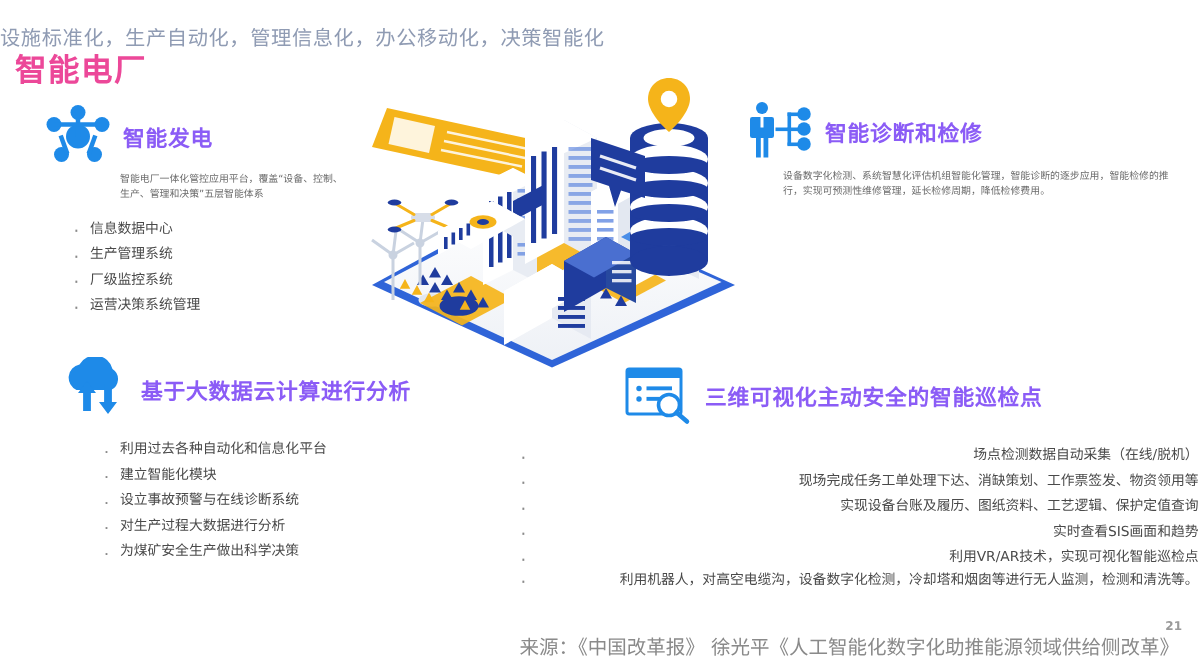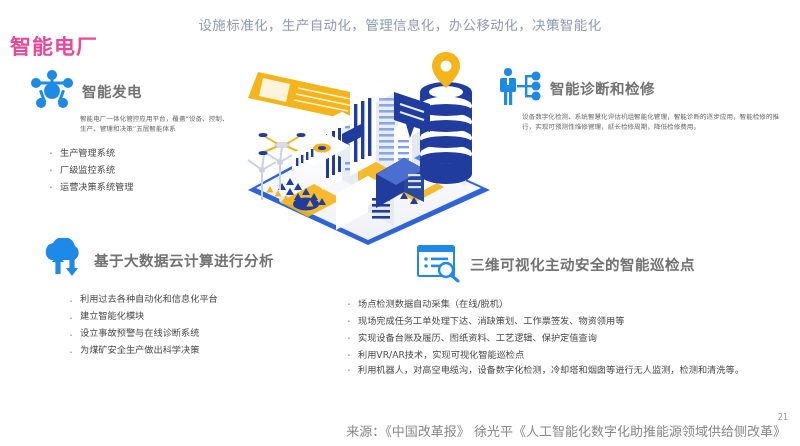--- a/index.html
+++ b/index.html
@@ -22,21 +22,20 @@
     inset: 0;
     background: #ffffff;
   }
 
   
   .header-tagline {
     position: absolute;
     left: 0;
     right: 0;
     top: 14px;
-    text-align: center;
     font-size: 13.5px;
     letter-spacing: .4px;
     color: #8f9bb3;
     white-space: nowrap;
   }
   .slide-title {
     position: absolute;
     left: 10px;
     top: 30px;
     font-size: 21px;
@@ -48,21 +47,21 @@
   
   .section { position: absolute; }
   .sec-head {
     display: flex;
     align-items: center;
     gap: 8px;
   }
   .sec-title {
     font-size: 14.5px;
     font-weight: bold;
-    color: #737373;
+    color: #8b5cf6;
     letter-spacing: .5px;
     white-space: nowrap;
   }
   .sec-desc {
     font-size: 6.6px;
     line-height: 1.55;
     color: #6b6b6b;
     margin-top: 4px;
   }
   ul.bullets {
@@ -98,37 +97,38 @@
   #sec-power .sec-head { margin-left: 2px; }
 
   #sec-diagnose   { left: 496px; top: 66px;  width: 300px; }
   #sec-diagnose .sec-desc { margin-left: 26px; width: 264px; }
   #sec-diagnose ul { margin-top: 9px; margin-left: 16px; }
 
   #sec-cloud      { left: 38px;  top: 238px; width: 290px; }
   #sec-cloud ul   { margin-top: 11px; margin-left: 28px; font-family: Liberation Serif, serif; }
 
   #sec-inspect    { left: 416px; top: 243px; width: 384px; }
-  #sec-inspect ul { margin-top: 12px; margin-left: -72px; width: 455px; }
+  #sec-inspect ul { margin-top: 12px; margin-left: -72px; width: 455px; text-align: right; }
 
   
   .source {
     position: absolute;
     right: 14px;
     bottom: 6px;
     font-size: 13px;
     color: #8a8a8a;
     white-space: nowrap;
   }
   .page-num {
     position: absolute;
     right: 12px;
     bottom: 24px;
     font-size: 8px;
     color: #9a9a9a;
+    font-weight: bold;
   }
 
   
   #illustration {
     position: absolute;
     left: 218px;
     top: 50px;
     width: 300px;
     height: 215px;
   }
@@ -387,20 +387,21 @@
           <rect x="6" y="11.5" width="16" height="3"></rect>
           <rect x="22" y="11.5" width="16" height="3"></rect>
           <rect x="11" y="20" width="3" height="13" transform="rotate(-20 12.5 26)"></rect>
           <rect x="30" y="20" width="3" height="13" transform="rotate(20 31.5 26)"></rect>
         </g>
       </svg>
       <span class="sec-title">智能发电</span>
     </div>
     <div class="sec-desc">智能电厂一体化管控应用平台，覆盖“设备、控制、生产、管理和决策”五层智能体系</div>
     <ul class="bullets">
+      <li>信息数据中心</li>
       <li>生产管理系统</li>
       <li>厂级监控系统</li>
       <li>运营决策系统管理</li>
     </ul>
   </div>
 
   <div class="section" id="sec-diagnose">
     <div class="sec-head">
       <svg class="icon" width="46" height="42" viewBox="0 0 46 42">
         <g fill="#1e8ae8">
@@ -432,20 +433,21 @@
           <path d="M14 24 l6 -8 l6 8 l-3.4 0 l0 12 l-5.2 0 l0 -12 z"></path>
           <path d="M34 38 l-6 -8 l3.4 0 l0 -12 l5.2 0 l0 12 l3.4 0 z"></path>
         </g>
       </svg>
       <span class="sec-title">基于大数据云计算进行分析</span>
     </div>
     <ul class="bullets">
       <li>利用过去各种自动化和信息化平台</li>
       <li>建立智能化模块</li>
       <li>设立事故预警与在线诊断系统</li>
+      <li>对生产过程大数据进行分析</li>
       <li>为煤矿安全生产做出科学决策</li>
     </ul>
   </div>
 
   <div class="section" id="sec-inspect">
     <div class="sec-head">
       <svg class="icon" width="46" height="40" viewBox="0 0 46 40">
         <rect x="2" y="3" width="36" height="30" rx="1.5" fill="#ffffff" stroke="#1e8ae8" stroke-width="2"></rect>
         <rect x="2" y="3" width="36" height="6" fill="#1e8ae8"></rect>
         <g fill="#1e8ae8">
@@ -456,20 +458,21 @@
         </g>
         <circle cx="30" cy="27" r="7" fill="#ffffff" stroke="#1e8ae8" stroke-width="2.4"></circle>
         <line x1="35" y1="32" x2="42" y2="38" stroke="#1e8ae8" stroke-width="3" stroke-linecap="round"></line>
       </svg>
       <span class="sec-title">三维可视化主动安全的智能巡检点</span>
     </div>
     <ul class="bullets">
       <li>场点检测数据自动采集（在线/脱机）</li>
       <li>现场完成任务工单处理下达、消缺策划、工作票签发、物资领用等</li>
       <li>实现设备台账及履历、图纸资料、工艺逻辑、保护定值查询</li>
+      <li>实时查看SIS画面和趋势</li>
       <li>利用VR/AR技术，实现可视化智能巡检点</li>
       <li class="wrap">利用机器人，对高空电缆沟，设备数字化检测，冷却塔和烟囱等进行无人监测，检测和清洗等。</li>
     </ul>
   </div>
 
   <div class="page-num">21</div>
   <div class="source">来源：《中国改革报》    徐光平《人工智能化数字化助推能源领域供给侧改革》</div>
 
 </div>
 

